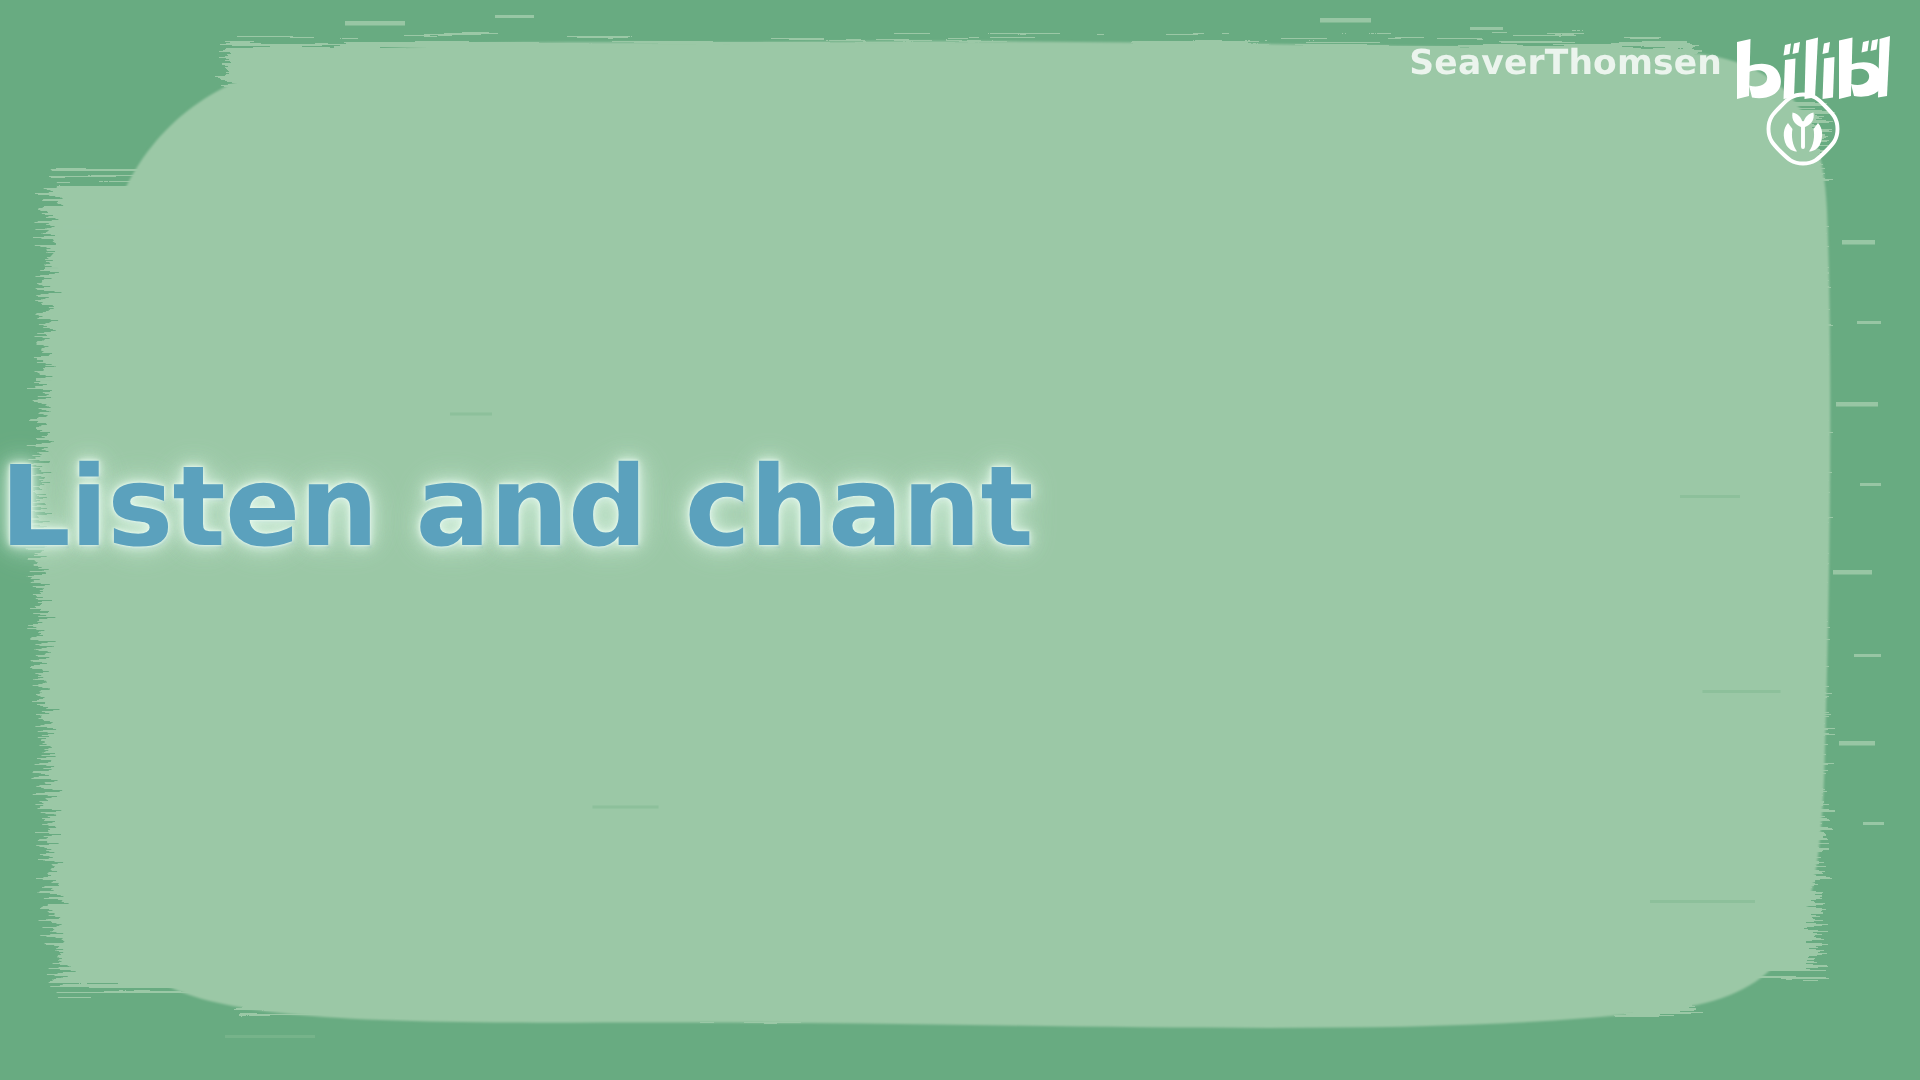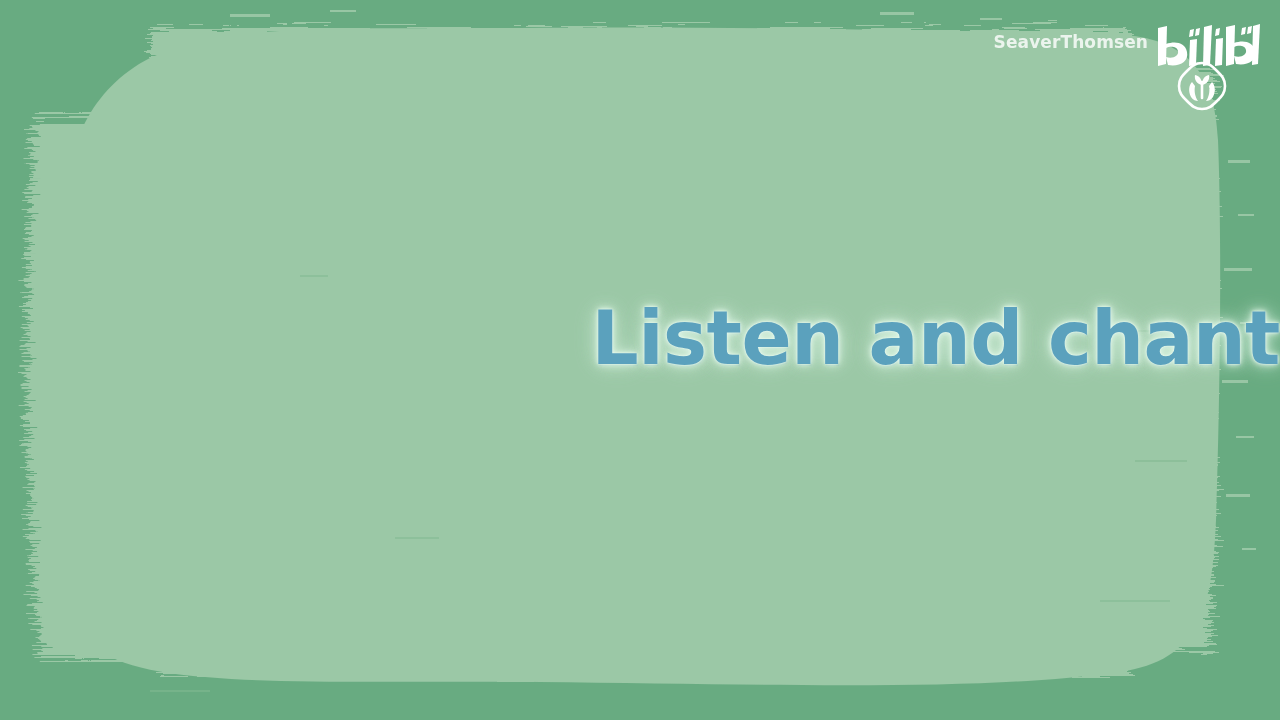--- a/index.html
+++ b/index.html
@@ -33,21 +33,21 @@
 
   
   #title-wrap {
     position: absolute;
     left: 0;
     top: 0;
     width: 1280px;
     height: 720px;
     display: flex;
     align-items: center;
-    justify-content: flex-end;
+    justify-content: flex-start;
     pointer-events: none;
   }
   #main-title {
     position: relative;
     top: -22px;
     font-family: "DejaVu Sans", sans-serif;
     font-size: 74px;
     font-weight: bold;
     letter-spacing: -0.5px;
     color: #5ba1bd;
@@ -65,21 +65,21 @@
   #watermark {
     position: absolute;
     top: 24px;
     right: 18px;
     display: flex;
     align-items: flex-start;
     gap: 6px;
   }
   #uploader-name {
     font-family: "DejaVu Sans", sans-serif;
-    font-size: 17px;
+    font-size: 23px;
     font-weight: 600;
     line-height: 36px;
     color: rgba(255,255,255,0.80);
     white-space: nowrap;
     letter-spacing: 0.1px;
   }
   #bili-logo-block {
     position: relative;
     width: 108px;
     height: 90px;

